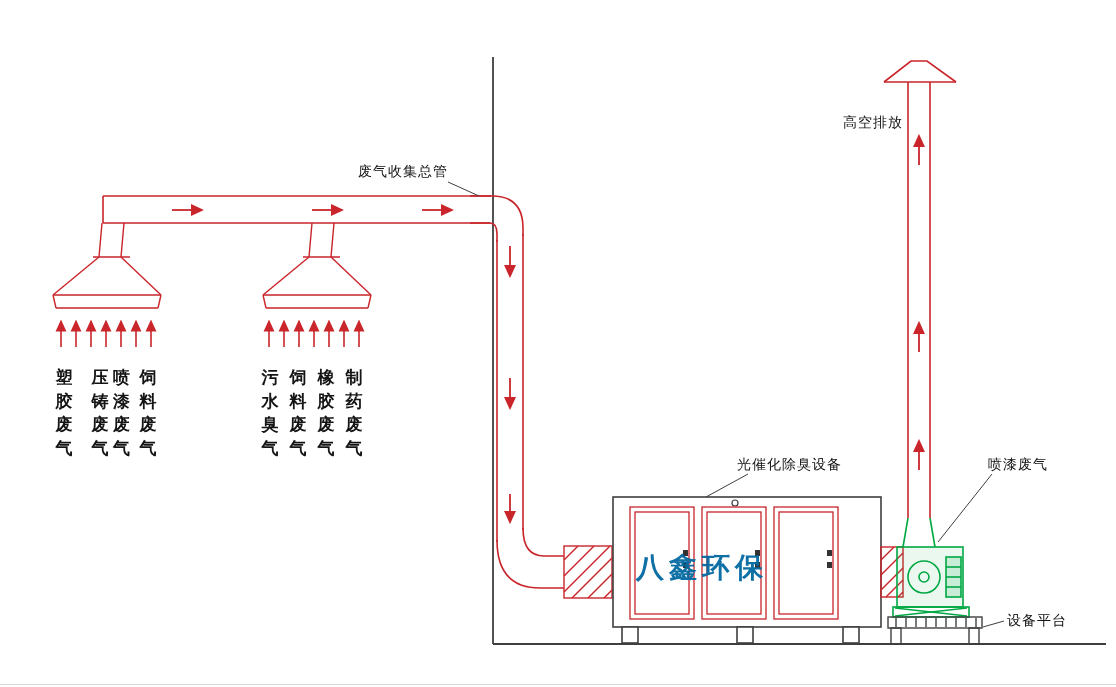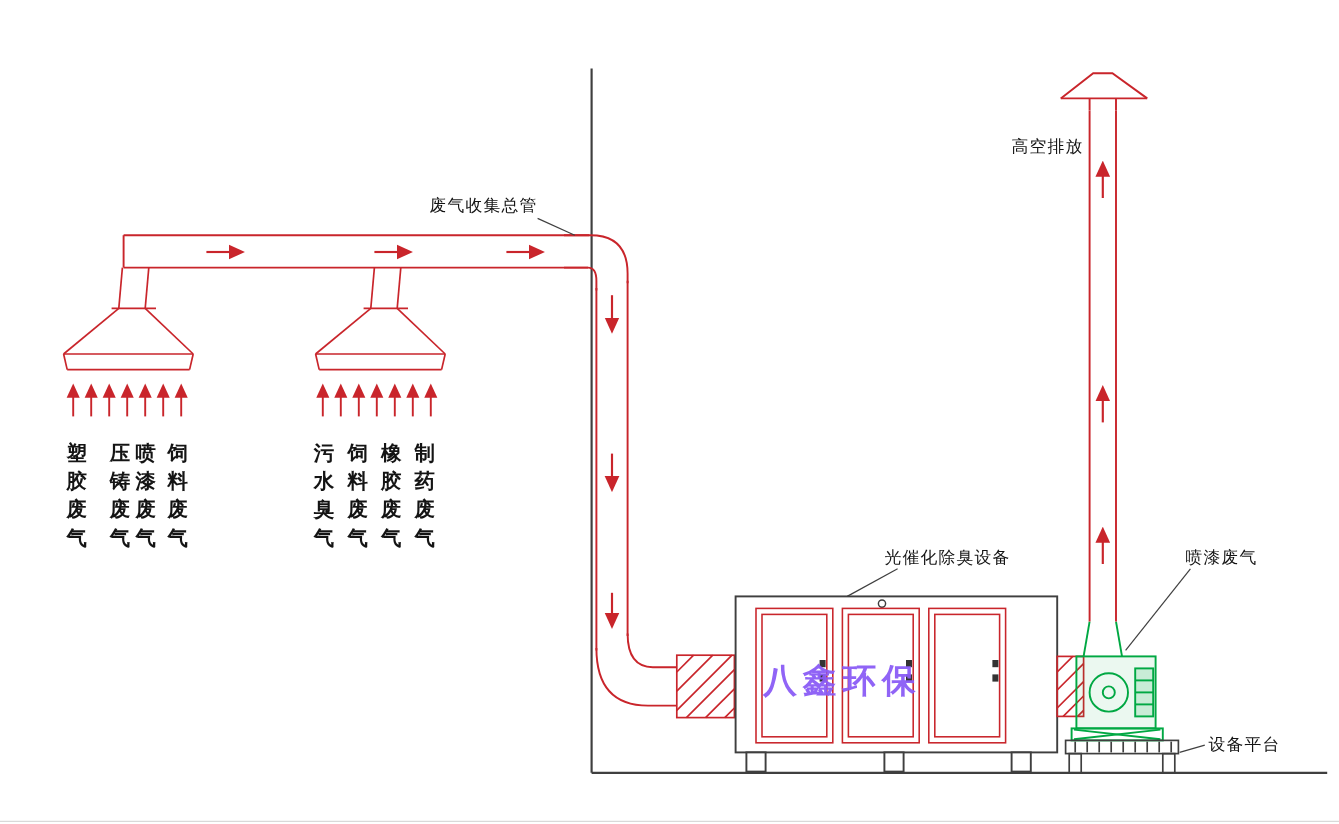--- a/index.html
+++ b/index.html
@@ -12,21 +12,21 @@
   .lbl {
     position:absolute; font-size:14px; color:#141414; white-space:nowrap;
     font-weight:500; letter-spacing:1px;
   }
   .vcol {
     position:absolute; width:20px; font-size:17px; line-height:23.5px;
     color:#141414; text-align:center; word-break:break-all; font-weight:600;
   }
   .watermark {
     position:absolute; left:636px; top:549px; font-size:28px; font-weight:700;
-    color:#8b5cf6; letter-spacing:5px; white-space:nowrap; opacity:.95;
+    color:#0369a1; letter-spacing:5px; white-space:nowrap; opacity:.95;
   }
 </style>
 </head>
 <body>
 
 <div class="canvas">
 
   <svg width="1116" height="687" viewBox="0 0 1116 687">
     <defs>
       <marker id="ra" viewBox="0 0 11 10" refX="6" refY="5" markerWidth="7.5" markerHeight="7" orient="auto-start-reverse">

